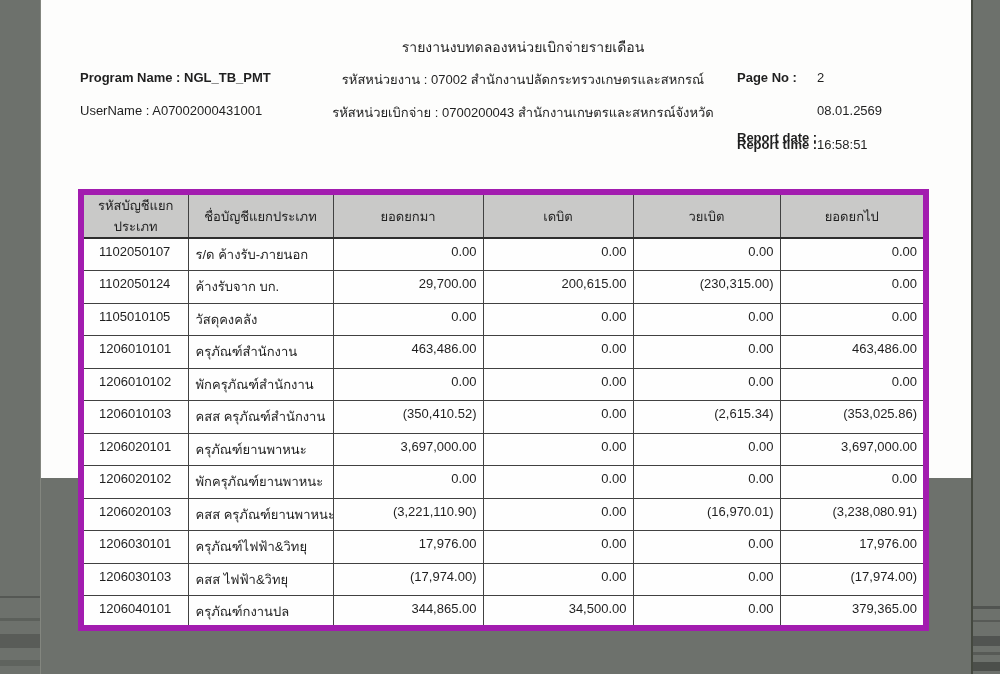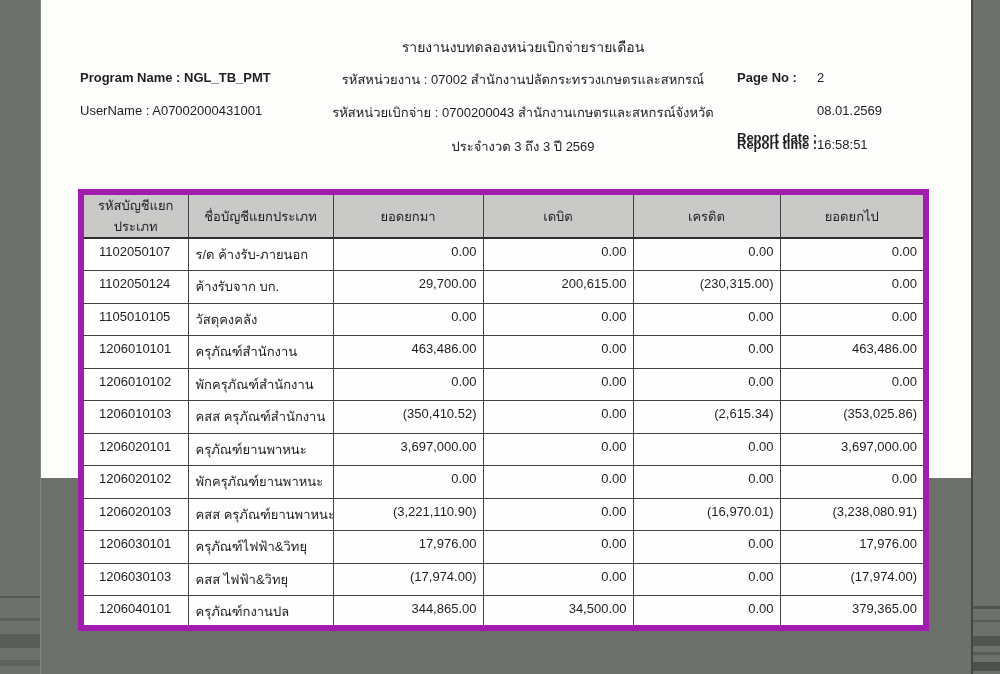--- a/index.html
+++ b/index.html
@@ -88,21 +88,20 @@
 
   <div class="page">
 
     <div class="title-line" style="top:36px;">รายงานงบทดลองหน่วยเบิกจ่ายรายเดือน</div>
 
     <div class="hline" style="left:39px; top:70px;font-weight:bold;">Program Name : NGL_TB_PMT</div>
     <div class="hline" style="left:39px; top:103px;">UserName : A07002000431001</div>
 
     <div class="center-line" style="top:69px;">รหัสหน่วยงาน : 07002 สำนักงานปลัดกระทรวงเกษตรและสหกรณ์</div>
     <div class="center-line" style="top:102px;">รหัสหน่วยเบิกจ่าย : 0700200043 สำนักงานเกษตรและสหกรณ์จังหวัด</div>
-    <div class="center-line" style="top:136px;">ประจำงวด 3 ถึง 3 ปี 2569</div>
 
     <div class="rlabel" style="top:70px;">Page No :</div>
     <div class="rvalue" style="top:70px;">2</div>
     <div class="rlabel" style="top:118px;margin-top:12px;">Report date :</div>
     <div class="rvalue" style="top:103px;">08.01.2569</div>
     <div class="rlabel" style="top:137px;">Report time :</div>
     <div class="rvalue" style="top:137px;">16:58:51</div>
 
     <table class="tb">
       <colgroup>
@@ -112,21 +111,21 @@
         <col style="width:150px">
           <col style="width:147px">
           <col style="width:146px">
       </colgroup>
       <thead>
         <tr>
           <th>รหัสบัญชีแยกประเภท</th>
           <th>ชื่อบัญชีแยกประเภท</th>
           <th>ยอดยกมา</th>
           <th>เดบิต</th>
-          <th>เครดิต</th>
+          <th>วยเบิต</th>
           <th>ยอดยกไป</th>
         </tr>
       </thead>
       <tbody>
         <tr>
           <td class="code">1102050107</td>
           <td class="name">ร/ด ค้างรับ-ภายนอก</td>
           <td class="num">0.00</td>
           <td class="num">0.00</td>
           <td class="num">0.00</td>

